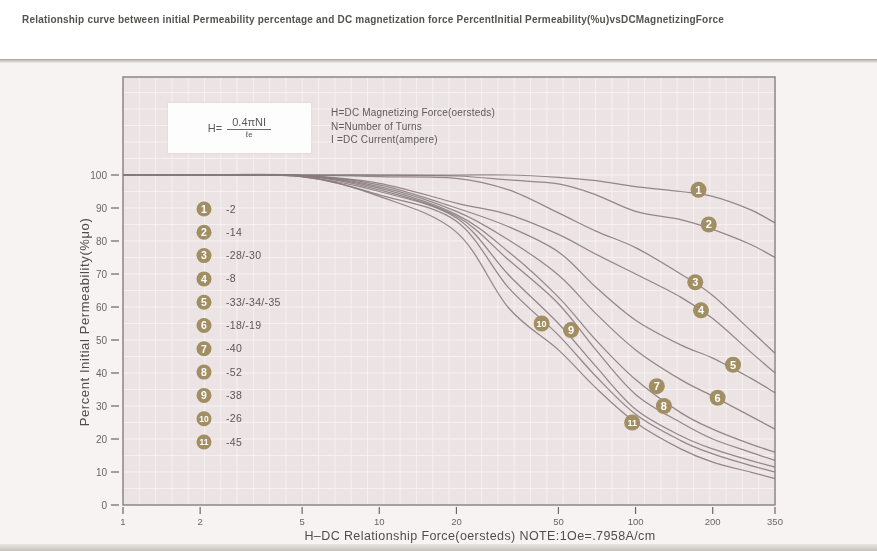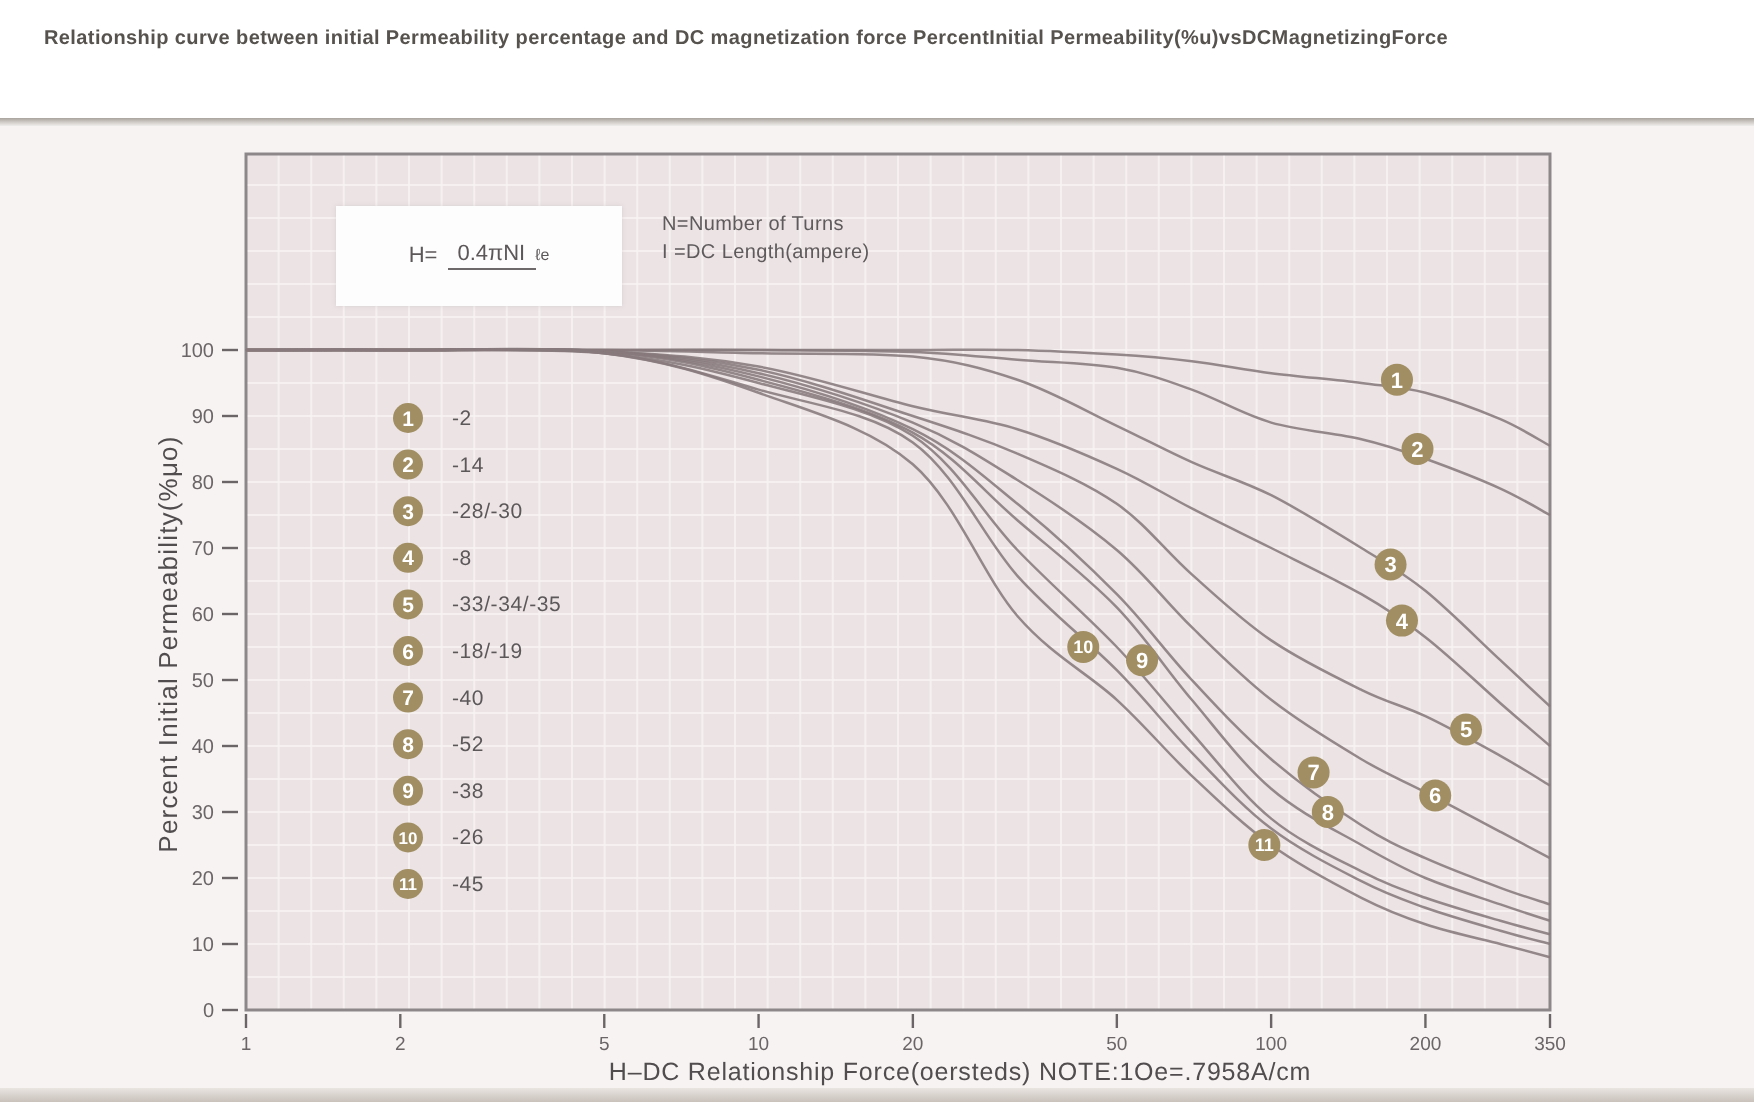--- a/index.html
+++ b/index.html
@@ -23,21 +23,21 @@
   .bottom-strip{
     position:absolute;left:0;bottom:0;width:877px;height:7px;
     background:linear-gradient(to bottom,#e9e5e1 0%,#c9c2bb 100%);
   }
   svg.chart{position:absolute;left:0;top:0;}
   .formula-box{
     position:absolute;left:168px;top:103px;width:143px;height:50px;
     background:#fdfdfd;display:flex;align-items:center;justify-content:center;
     gap:5px;color:#5c5759;font-size:11px;box-shadow:0 0 2px rgba(180,170,170,.35);
   }
-  .formula-box .frac{display:inline-flex;flex-direction:row;align-items:center;line-height:1.1;}
+  .formula-box .frac{display:inline-flex;flex-direction:column;align-items:center;line-height:1.1;}
   .formula-box .num{border-bottom:1px solid #6d686a;padding:0 5px 1px 5px;font-size:11px;}
   .formula-box .den{font-size:8px;padding-top:1px;}
   .defs-block{
     position:absolute;left:331px;top:106px;
     font-size:10px;line-height:13.5px;color:#5f5a5c;letter-spacing:.2px;
     white-space:nowrap;
   }
   .y-axis-label{
     position:absolute;left:84px;top:322px;
     transform:translate(-50%,-50%) rotate(-90deg);
@@ -232,20 +232,21 @@
 
 <div class="formula-box">
   <span>H=</span>
   <span class="frac">
     <span class="num">0.4πNI</span>
     <span class="den">ℓe</span>
   </span>
 </div>
 
 <div class="defs-block">
+  <div>H=DC Magnetizing Force(oersteds)</div>
   <div>N=Number of Turns</div>
-  <div>I =DC Length(ampere)</div>
+  <div>I =DC Current(ampere)</div>
 </div>
 
 <div class="y-axis-label">Percent Initial Permeability(%μo)</div>
 <div class="x-axis-label">H–DC Relationship Force(oersteds)  NOTE:1Oe=.7958A/cm</div>
 
 <div class="bottom-strip"></div>
 
 </body></html>

